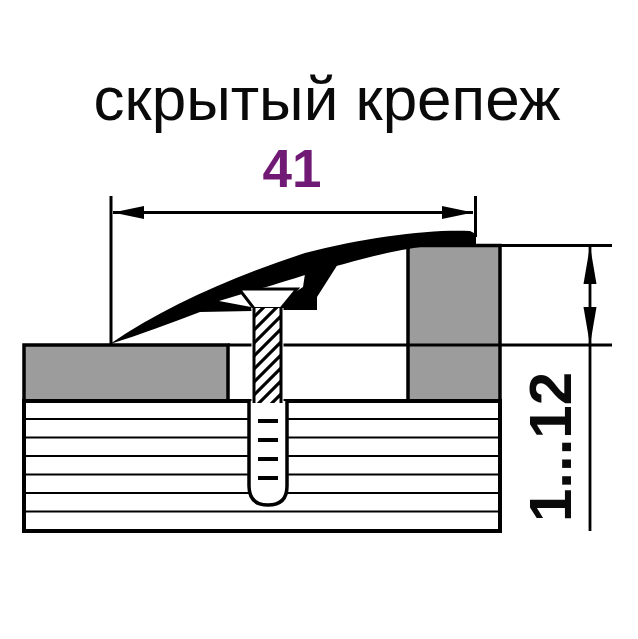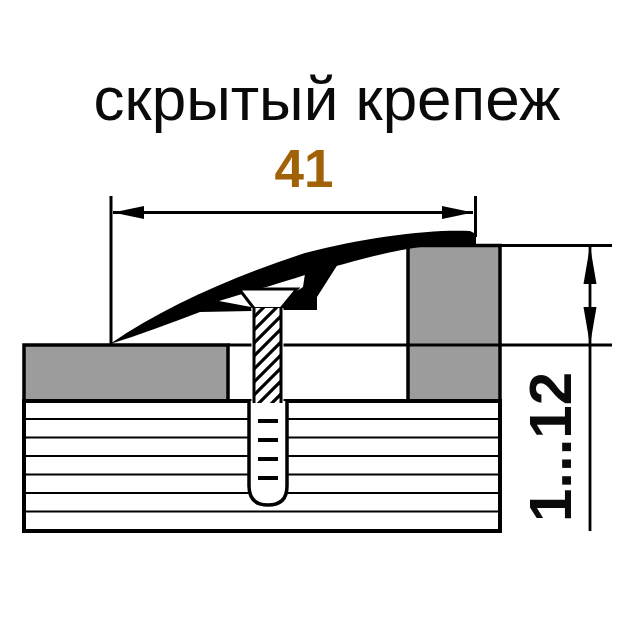--- a/index.html
+++ b/index.html
@@ -24,26 +24,26 @@
     font-size: 62px;
     font-weight: 500;
     color: #0a0a0a;
     line-height: 1.0;
     letter-spacing: 0px;
     white-space: nowrap;
     padding-left: 8px;
   }
   .dim-width-label {
     position: absolute;
-    left: 304px;
+    left: 292px;
     top: 142px;
     transform: translateX(-50%);
     font-size: 53px;
     font-weight: 700;
-    color: #a16207;
+    color: #701a75;
     line-height: 1.0;
     white-space: nowrap;
   }
   .dim-height-label {
     position: absolute;
     left: 551px;
     top: 447px;
     transform: translate(-50%, -50%) rotate(-90deg);
     font-size: 60px;
     font-weight: 700;

